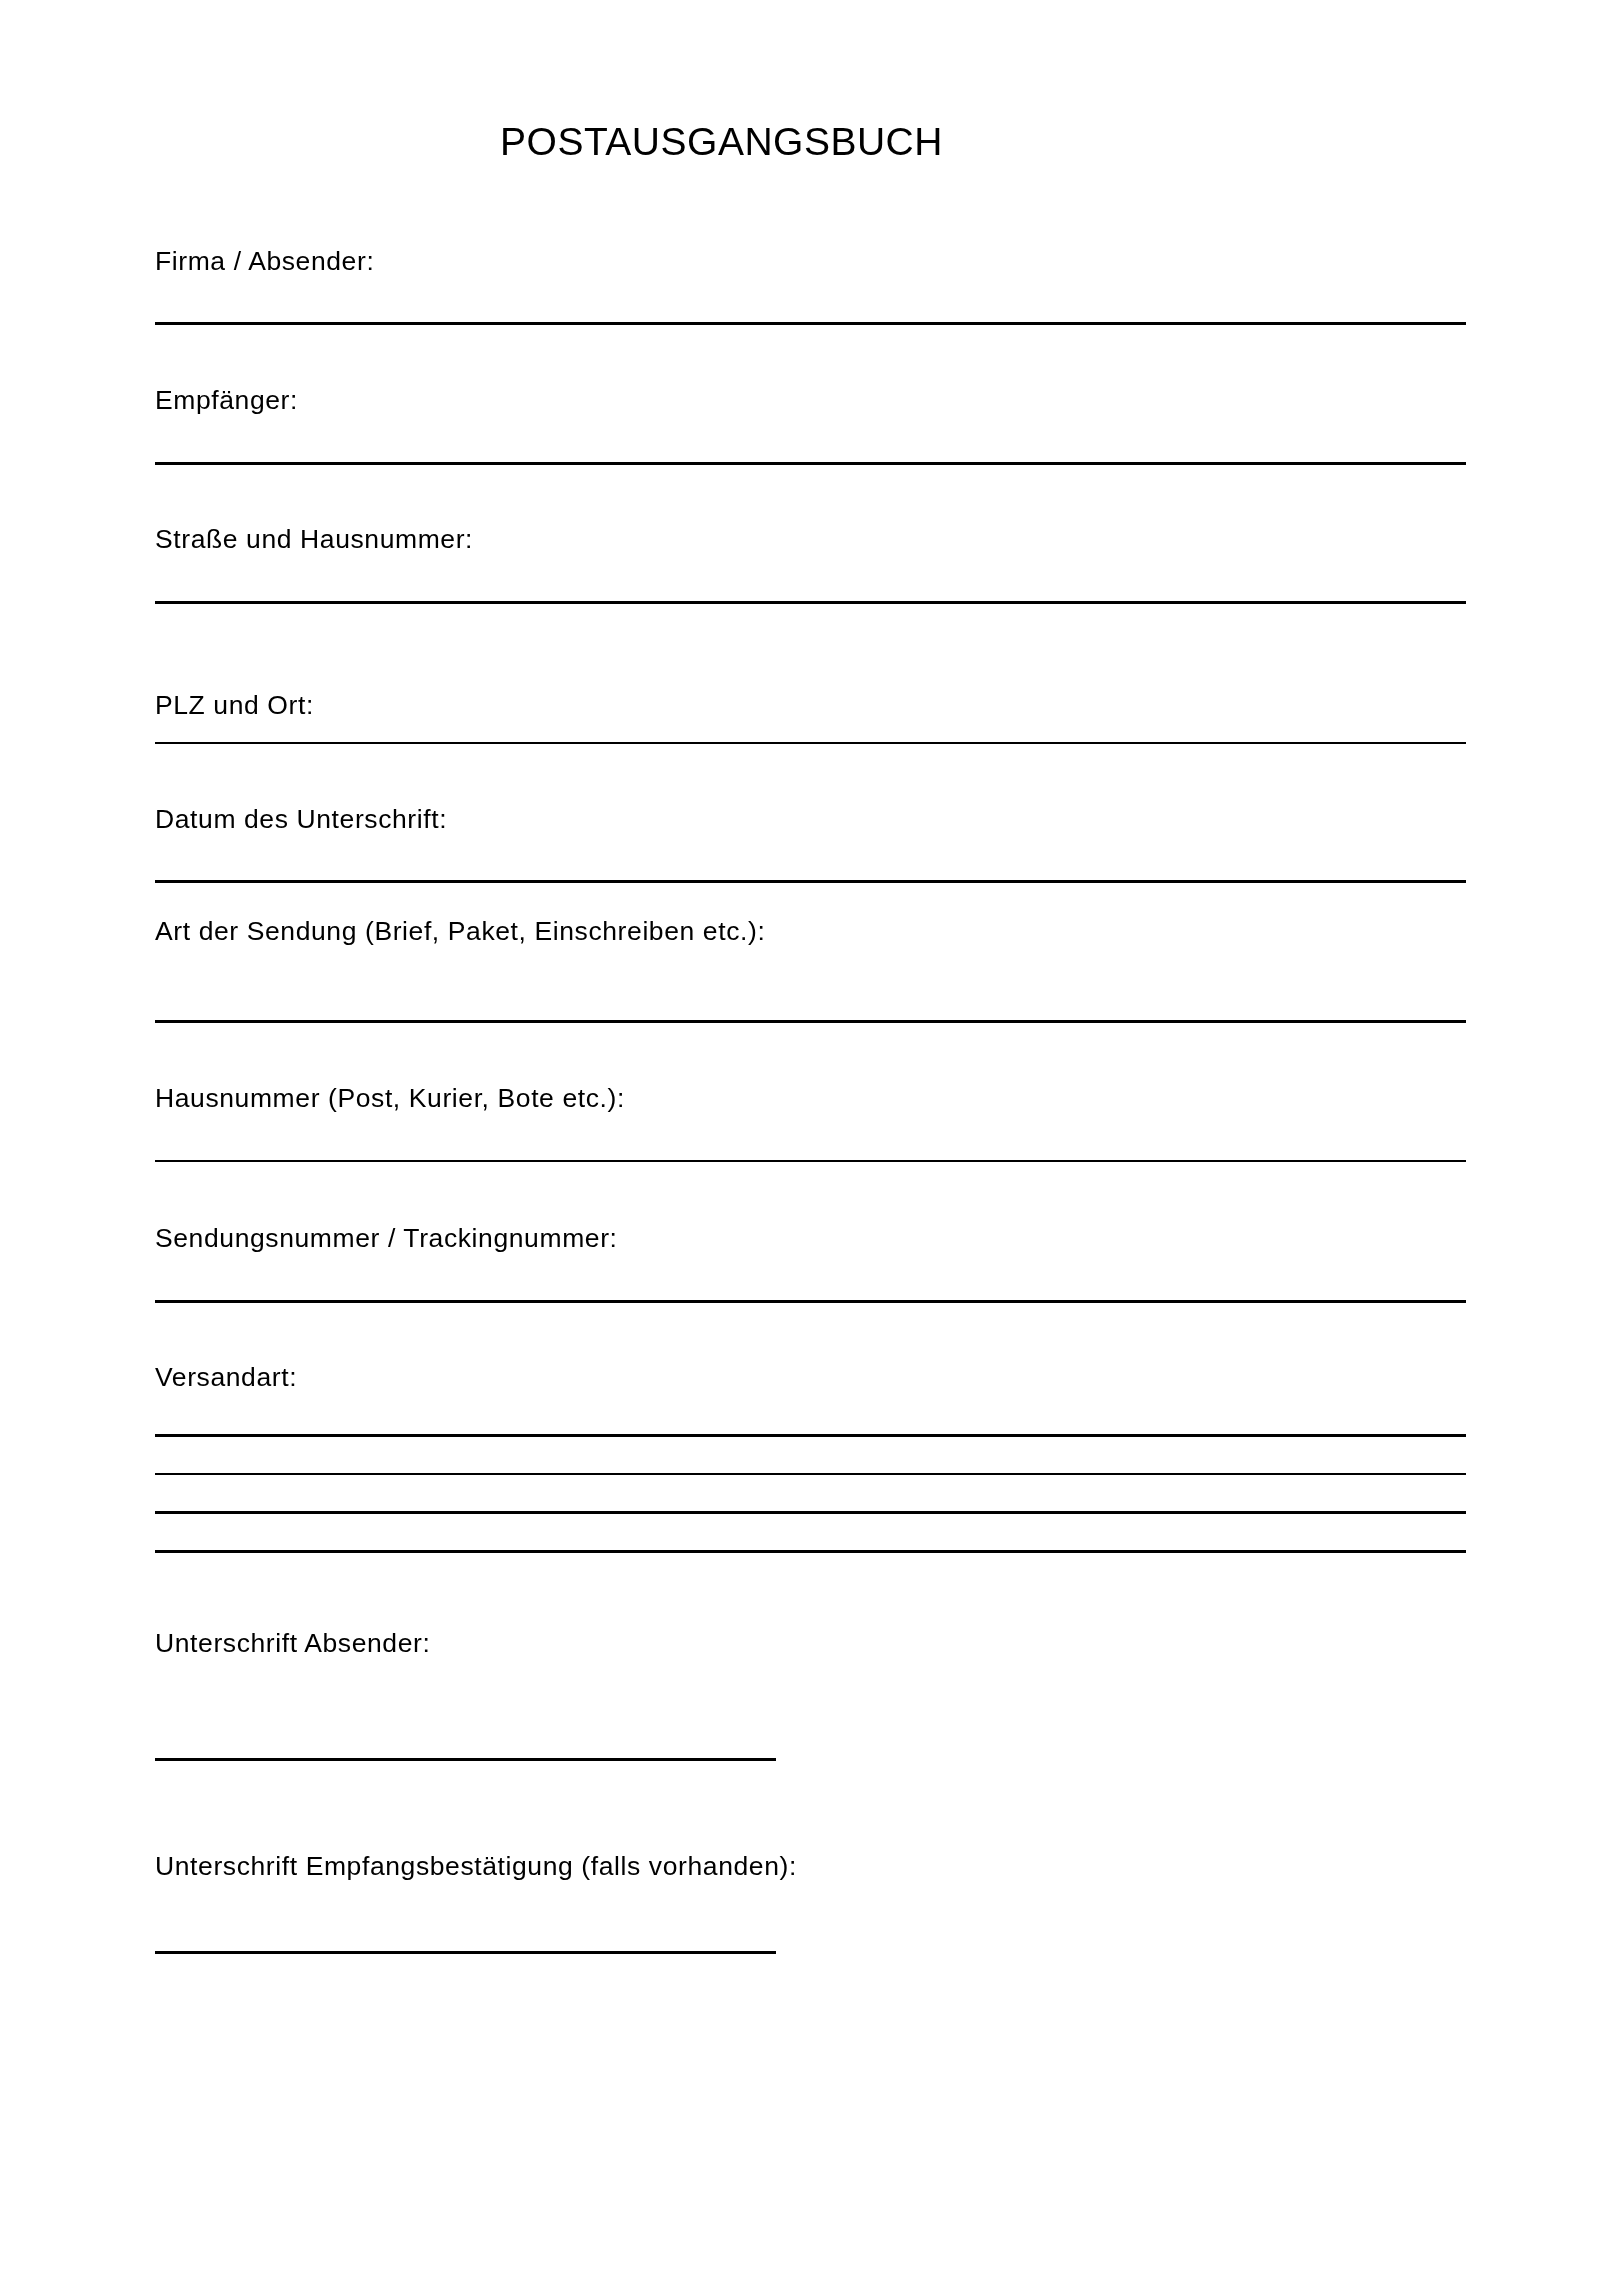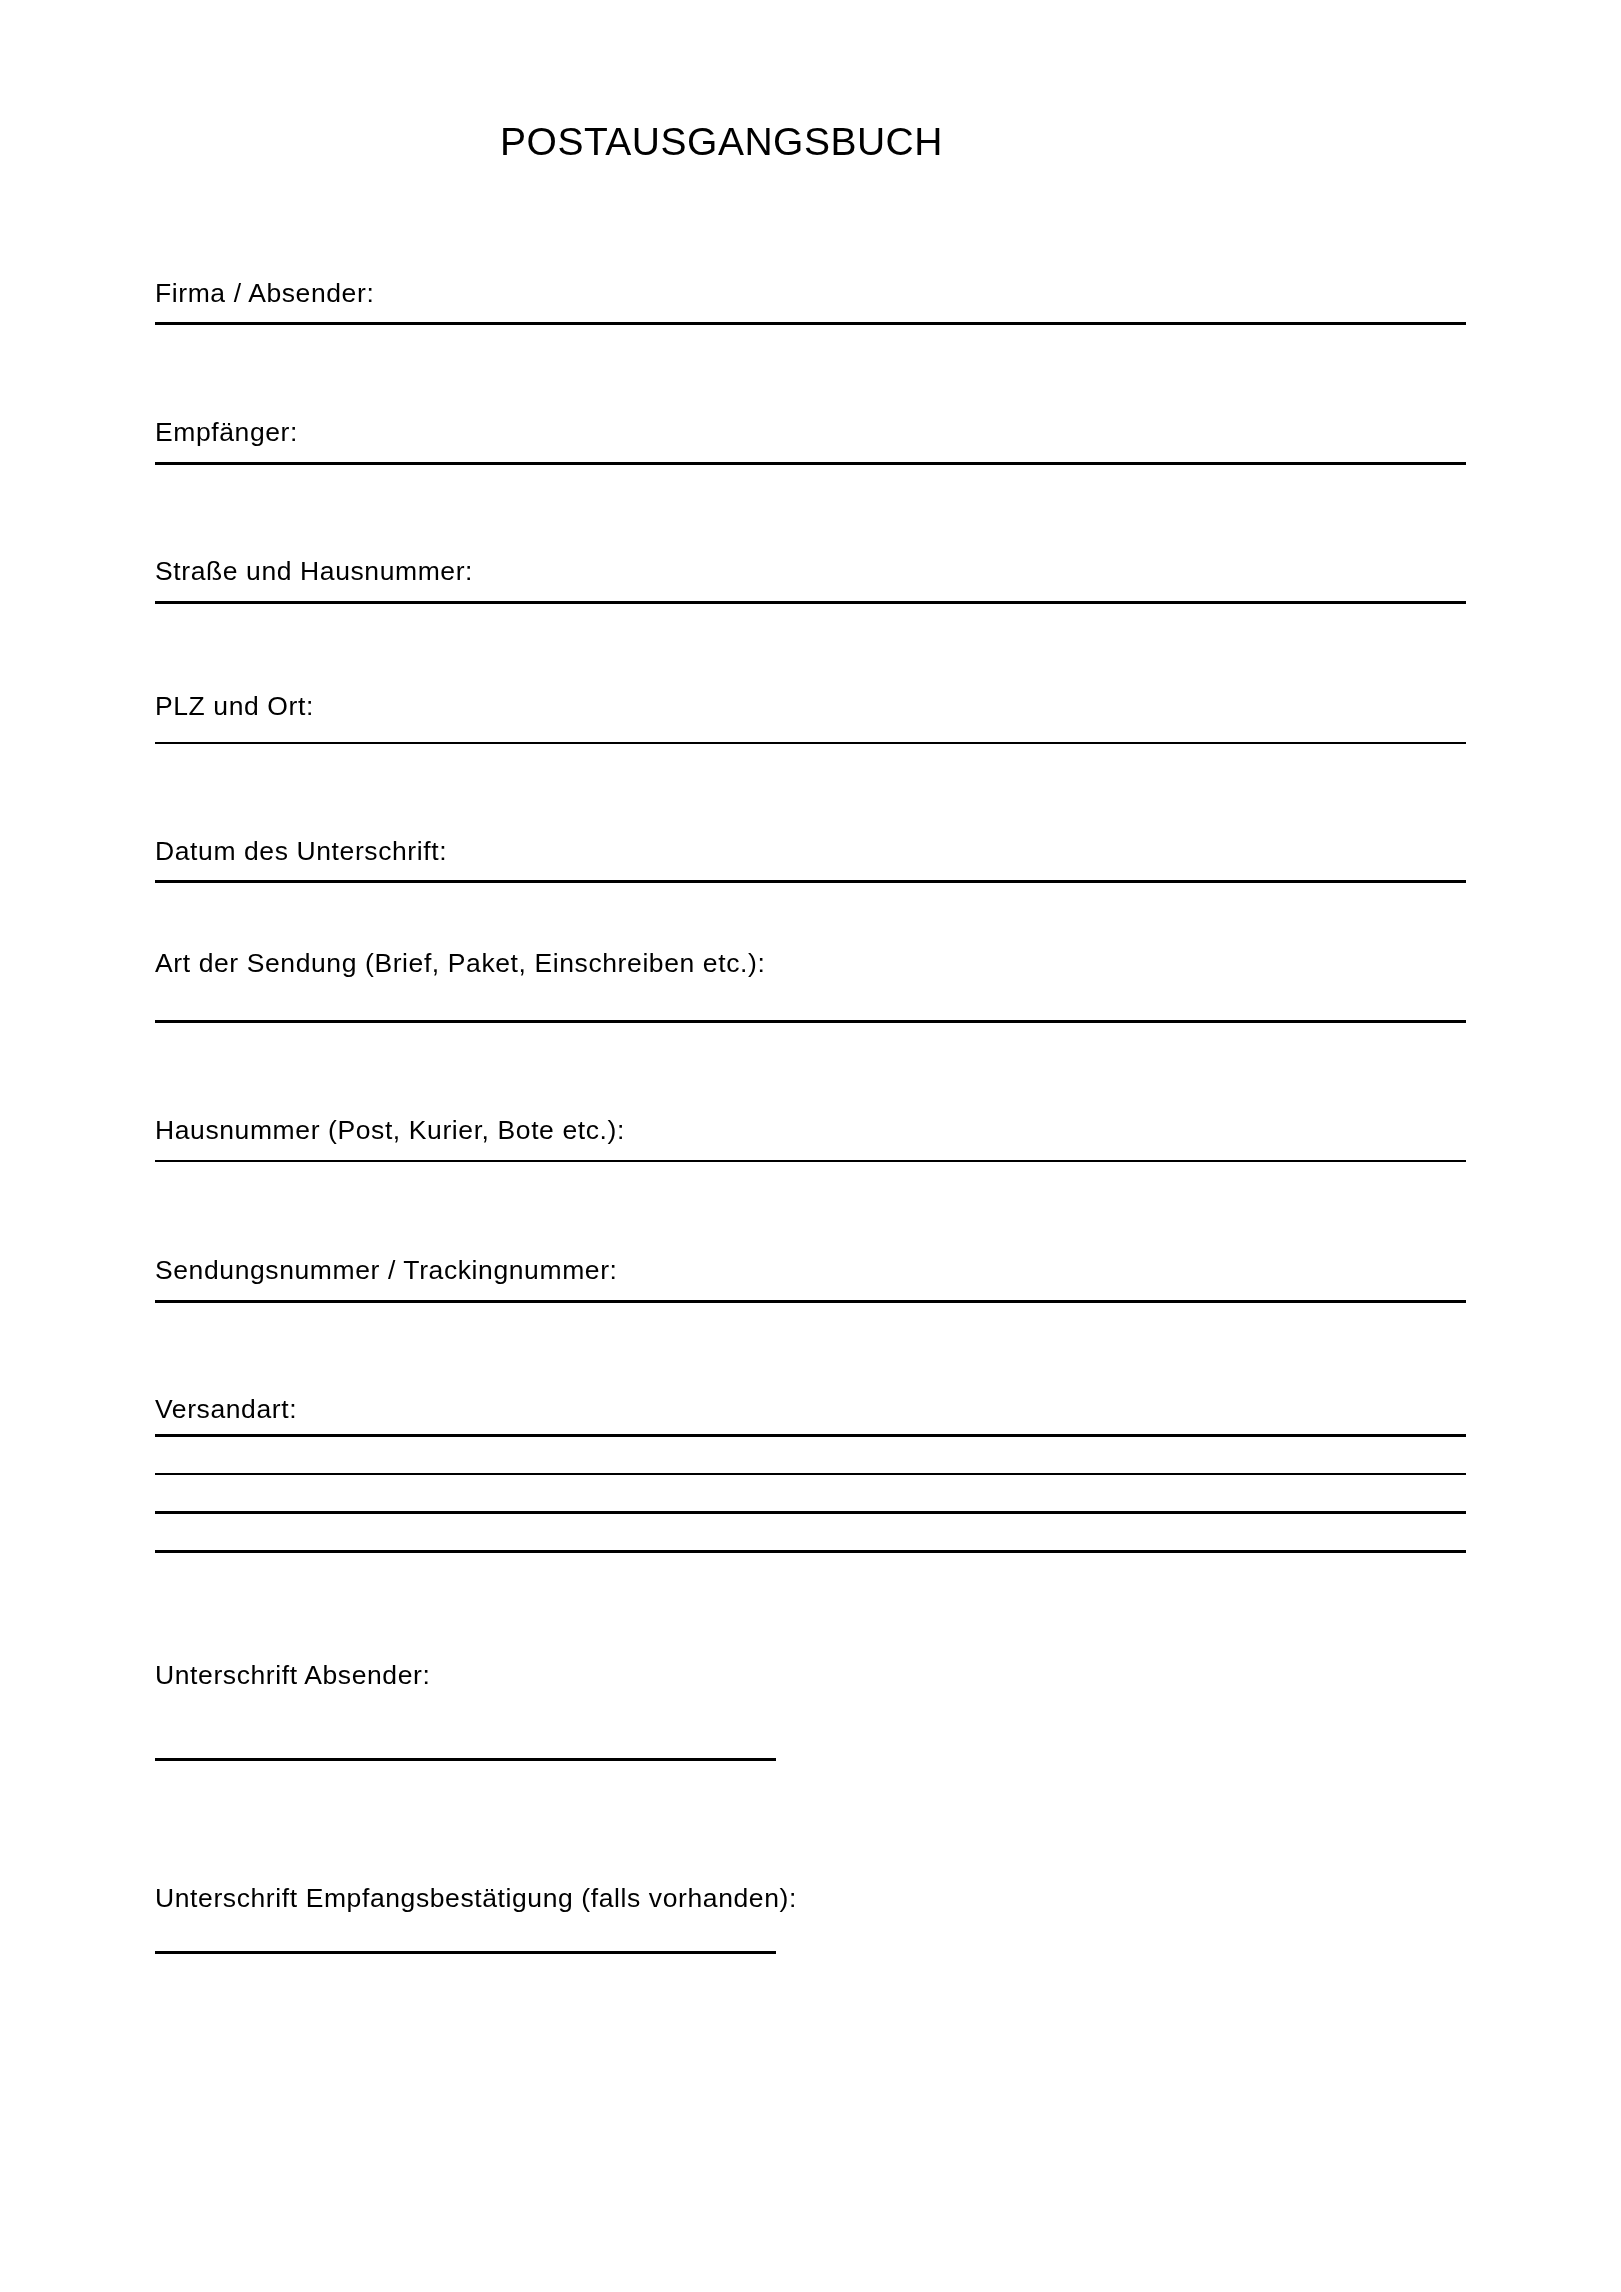--- a/index.html
+++ b/index.html
@@ -1,40 +1,40 @@
 <!DOCTYPE html>
 <html><head>
   <meta charset="utf-8">
   <style>
     html, body { margin: 0; padding: 0; background: #ffffff; }
     body { width: 1621px; height: 2293px; position: relative; overflow: hidden;
            font-family: "Liberation Sans", sans-serif; color: #000; }
     .title { position: absolute; left: 0; width: 1443px; top: 118px; text-align: center;
              font-size: 39px; line-height: 47px; letter-spacing: 0.5px; }
     .label { position: absolute; left: 155px; font-size: 26.5px; line-height: 31px;
-             letter-spacing: 0.6px; white-space: nowrap; margin-top: 32px; }
+             letter-spacing: 0.6px; white-space: nowrap; }
     .line { position: absolute; left: 155px; width: 1311px; height: 2.9px; background: #000; }
     .line.thin { height: 2px; }
     .sig-line { position: absolute; left: 155px; width: 621px; height: 2.9px; background: #000; }
   </style>
 </head>
 <body>
 
 <div class="title">POSTAUSGANGSBUCH</div>
 
 <div class="label" style="top:246px">Firma / Absender:</div>
 <div class="line" style="top:322px"></div>
 
 <div class="label" style="top:385px">Empfänger:</div>
 <div class="line" style="top:462px"></div>
 
 <div class="label" style="top:524px">Straße und Hausnummer:</div>
 <div class="line" style="top:601px"></div>
 
-<div class="label" style="top:659px">PLZ und Ort:</div>
+<div class="label" style="top:690px">PLZ und Ort:</div>
 <div class="line thin" style="top:742px"></div>
 
 <div class="label" style="top:804px">Datum des Unterschrift:</div>
 <div class="line" style="top:880px"></div>
 
 <div class="label" style="top:916px">Art der Sendung (Brief, Paket, Einschreiben etc.):</div>
 <div class="line" style="top:1020px"></div>
 
 <div class="label" style="top:1083px">Hausnummer (Post, Kurier, Bote etc.):</div>
 <div class="line thin" style="top:1160px"></div>

